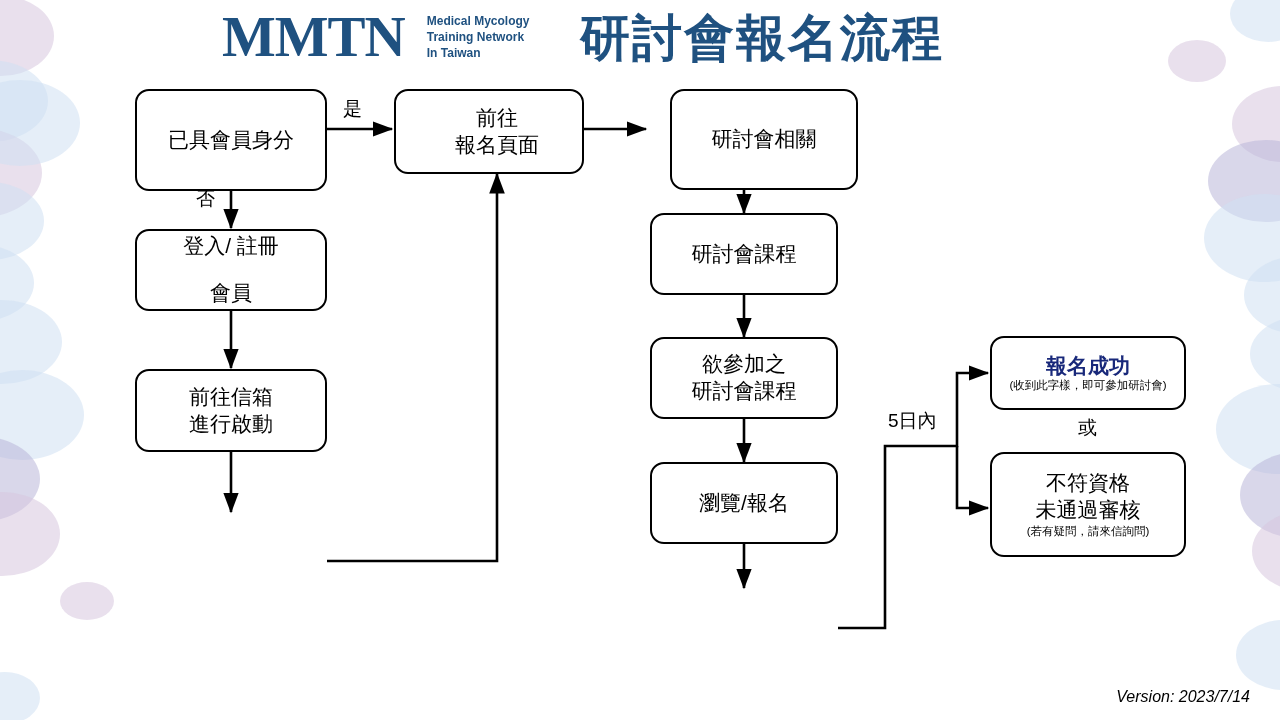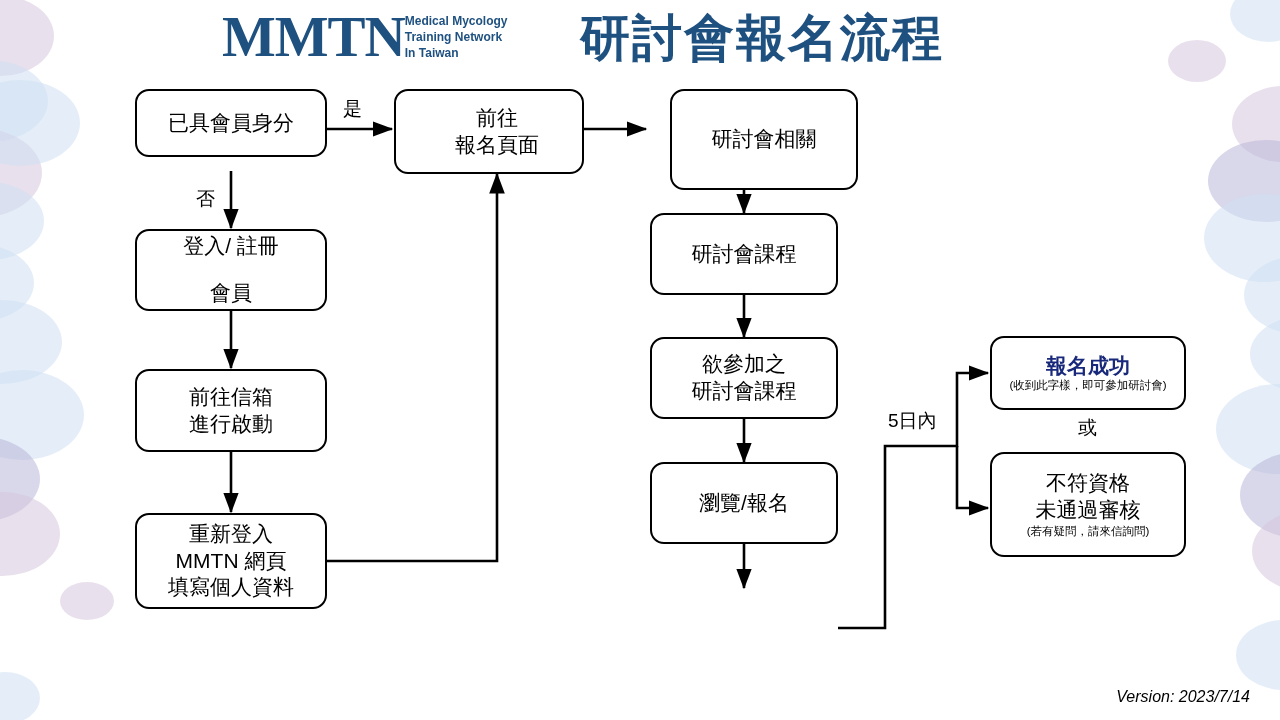--- a/index.html
+++ b/index.html
@@ -34,21 +34,21 @@
     position: absolute;
     left: 0; top: 0;
     width: 1280px; height: 80px;
     z-index: 5;
   }
   #logo {
     position: absolute;
     left: 222px; top: 8px;
     display: flex;
     align-items: center;
-    gap: 0;
+    gap: 22px;
   }
   #logo-mark {
     font-family: "Liberation Serif", "DejaVu Serif", serif;
     font-weight: bold;
     font-size: 57px;
     letter-spacing: -1px;
     color: #1f5180;
     line-height: 1;
   }
   #logo-sub {
@@ -219,39 +219,34 @@
       <path d="M744,544 L744,588"></path>
 
       <path d="M838,628 L885,628 L885,446 L957,446 L957,373 L988,373"></path>
 
       <path d="M957,446 L957,508 L988,508"></path>
     </g>
   </svg>
 
   <div id="flow">
 
-    <div class="node" style="left:135px; top:89px; width:192px; height:68px;">
+    <div class="node" style="left:135px; top:89px; width:192px; height:102px;">
       <div class="ln">已具會員身分</div>
     </div>
 
     <div class="node" style="left:135px; top:229px; width:192px; height:82px;justify-content:space-between;">
       <div class="ln">登入/ 註冊</div>
       <div class="ln">會員</div>
     </div>
 
     <div class="node" style="left:135px; top:369px; width:192px; height:83px;">
       <div class="ln">前往信箱</div>
       <div class="ln">進行啟動</div>
     </div>
 
-    <div class="node" style="left:135px; top:513px; width:192px; height:96px;">
-      <div class="ln">重新登入</div>
-      <div class="ln">MMTN 網頁</div>
-      <div class="ln">填寫個人資料</div>
-    </div>
 
     <div class="node" style="left:394px; top:89px; width:190px; height:85px;padding-left:20px;">
       <div class="ln">前往</div>
       <div class="ln">報名頁面</div>
     </div>
 
     <div class="node" style="left:670px; top:89px; width:188px; height:101px;">
       <div class="ln">研討會相關</div>
     </div>
 

